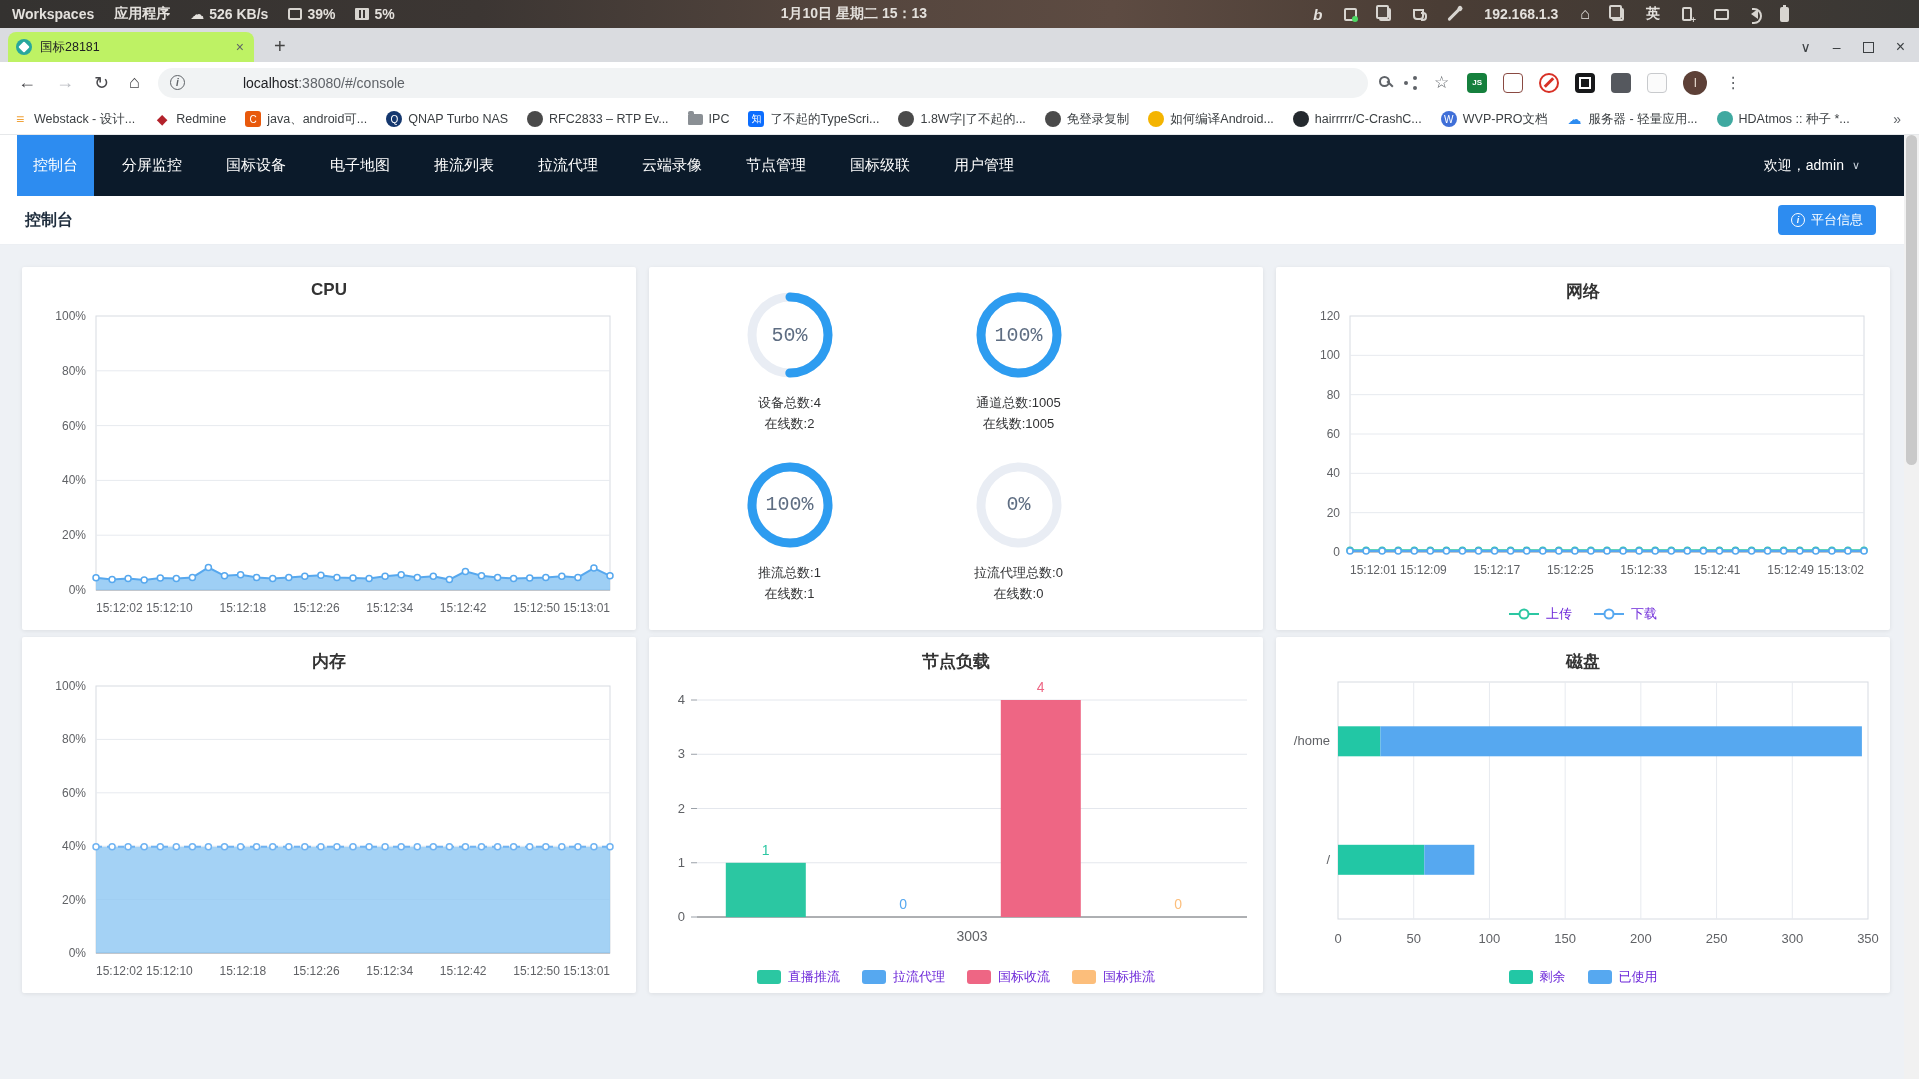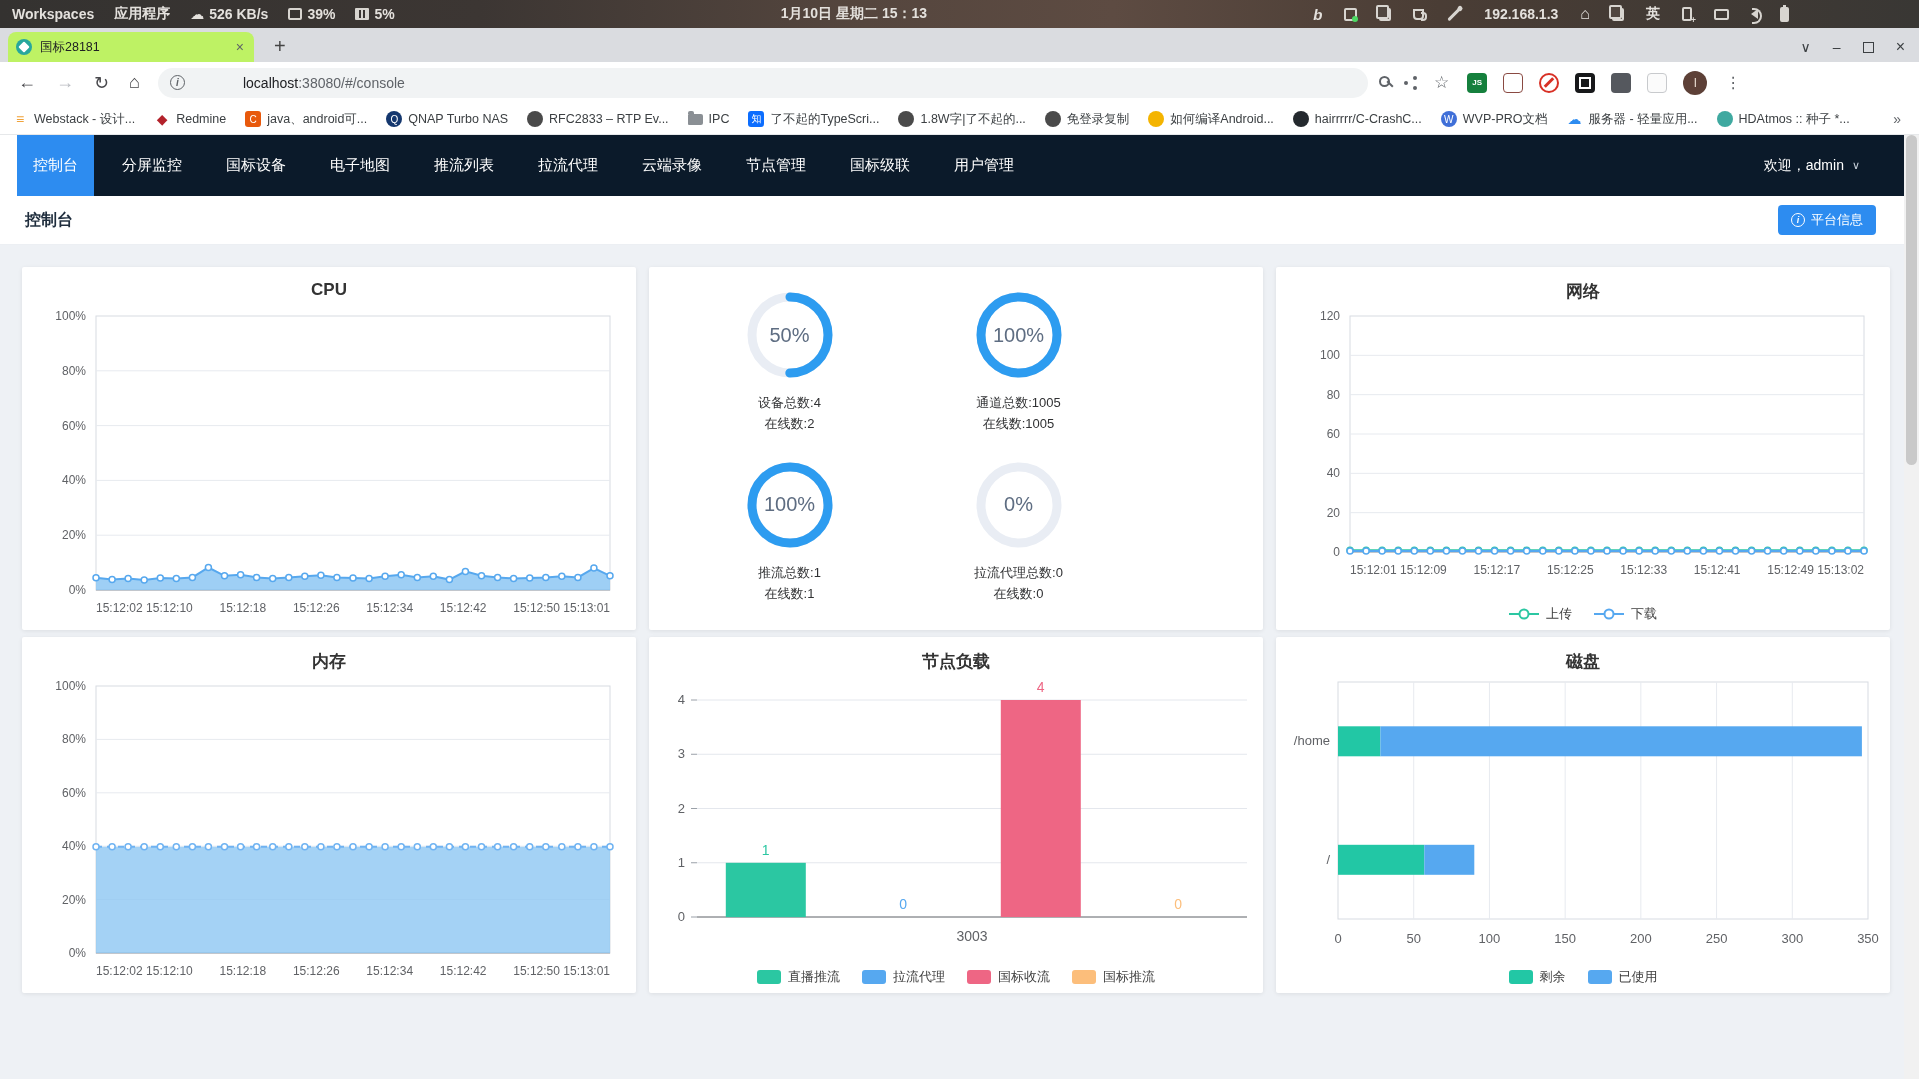--- a/index.html
+++ b/index.html
@@ -95,28 +95,28 @@
   .page-title { font-size:16px; font-weight:bold; color:#1f2d3d; }
   .btn-platform { margin-left:auto; height:30px; background:#2d8cf0; color:#fff; border:none; border-radius:4px; font-size:13px; display:flex; align-items:center; gap:6px; padding:0 13px; cursor:pointer; }
   .btn-info-circle { width:14px; height:14px; border:1px solid #fff; border-radius:50%; font-size:9px; font-style:italic; font-weight:bold; display:flex; align-items:center; justify-content:center; }
 
   .content { flex:1; background:#eef1f5; overflow:hidden; }
   .cards { display:grid; grid-template-columns:1fr 1fr 1fr; grid-template-rows:363px 356px; gap:7px 13px; padding:22px 14px 0 22px; }
   .card { background:#fff; box-shadow:0 1px 4px rgba(0,0,0,.08); border-radius:2px; display:flex; flex-direction:column; overflow:hidden; }
   .card-title { text-align:center; font-size:17px; font-weight:bold; color:#333; margin-top:13px; flex:0 0 24px; }
   .chart-box { flex:1; position:relative; }
   svg text { font-family:"Liberation Sans","DejaVu Sans",sans-serif; }
-  .legend { flex:0 0 38px; display:flex; align-items:center; justify-content:center; gap:22px; font-size:13px; color:#404040; }
+  .legend { flex:0 0 38px; display:flex; align-items:center; justify-content:center; gap:22px; font-size:13px; color:#6d28d9; }
   .legend-item { display:inline-flex; align-items:center; gap:7px; cursor:pointer; }
   .swatch { width:24px; height:14px; border-radius:3px; display:inline-block; }
 
   .gauge-grid { flex:1; display:grid; grid-template-columns:1fr 1fr; grid-template-rows:1fr 1fr; padding:10px 130px 14px 26px; }
   .gauge { display:flex; flex-direction:column; align-items:center; justify-content:center; }
   .ring-wrap { position:relative; width:92px; height:92px; }
-  .ring-pct { position:absolute; inset:0; display:flex; align-items:center; justify-content:center; font-size:20px; color:#5e6d82; }
+  .ring-pct { position:absolute; inset:0; display:flex; align-items:center; justify-content:center; font-size:20px; color:#5e6d82;font-family:Liberation Mono, monospace; }
   .gauge-label { margin-top:11px; font-size:13px; color:#303133; text-align:center; line-height:21px; }
 </style>
 </head>
 <body>
 
 <div class="screen">
 
   <div class="desktop-bar">
     <div class="db-left">
       <span class="db-item">Workspaces</span>

